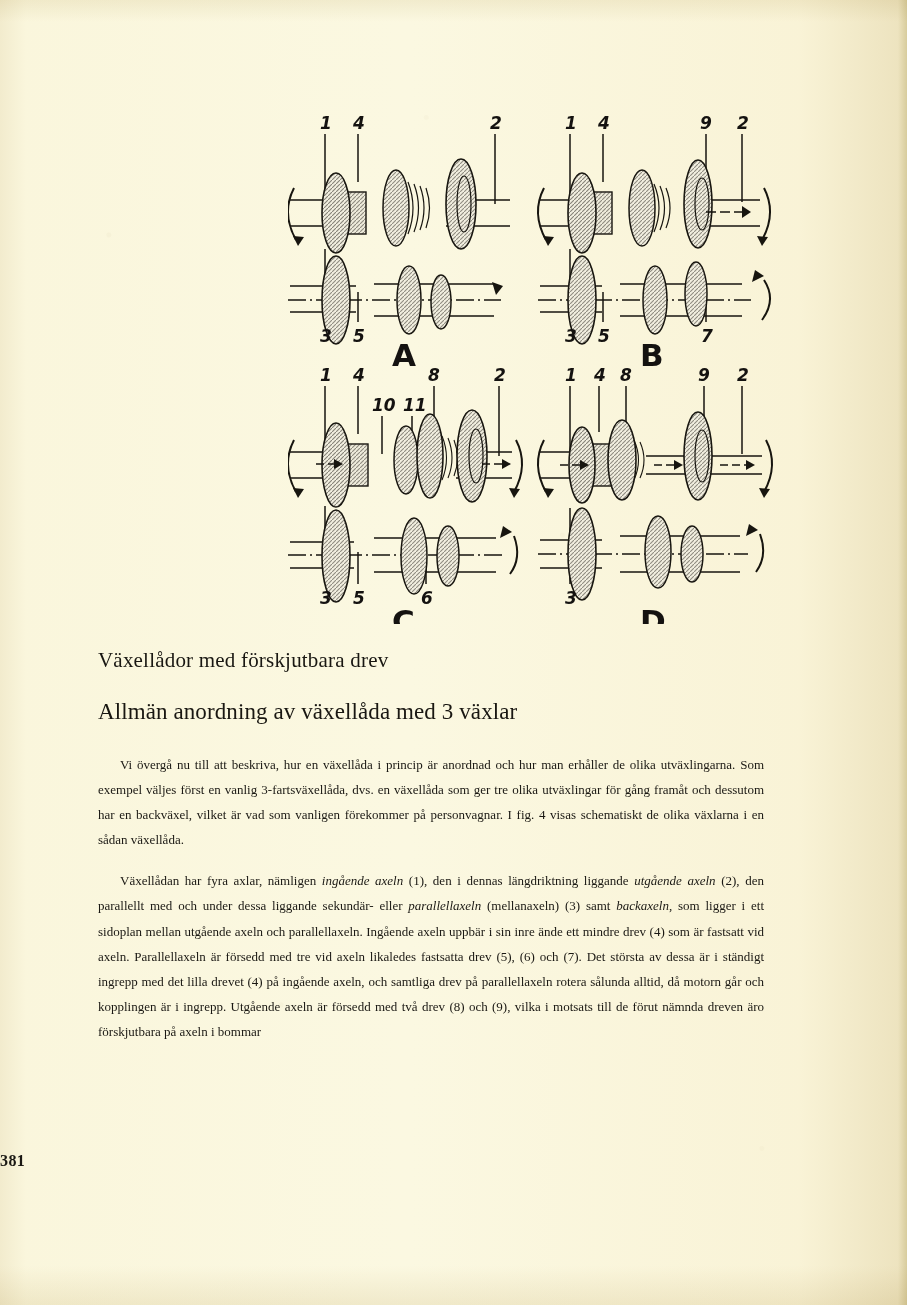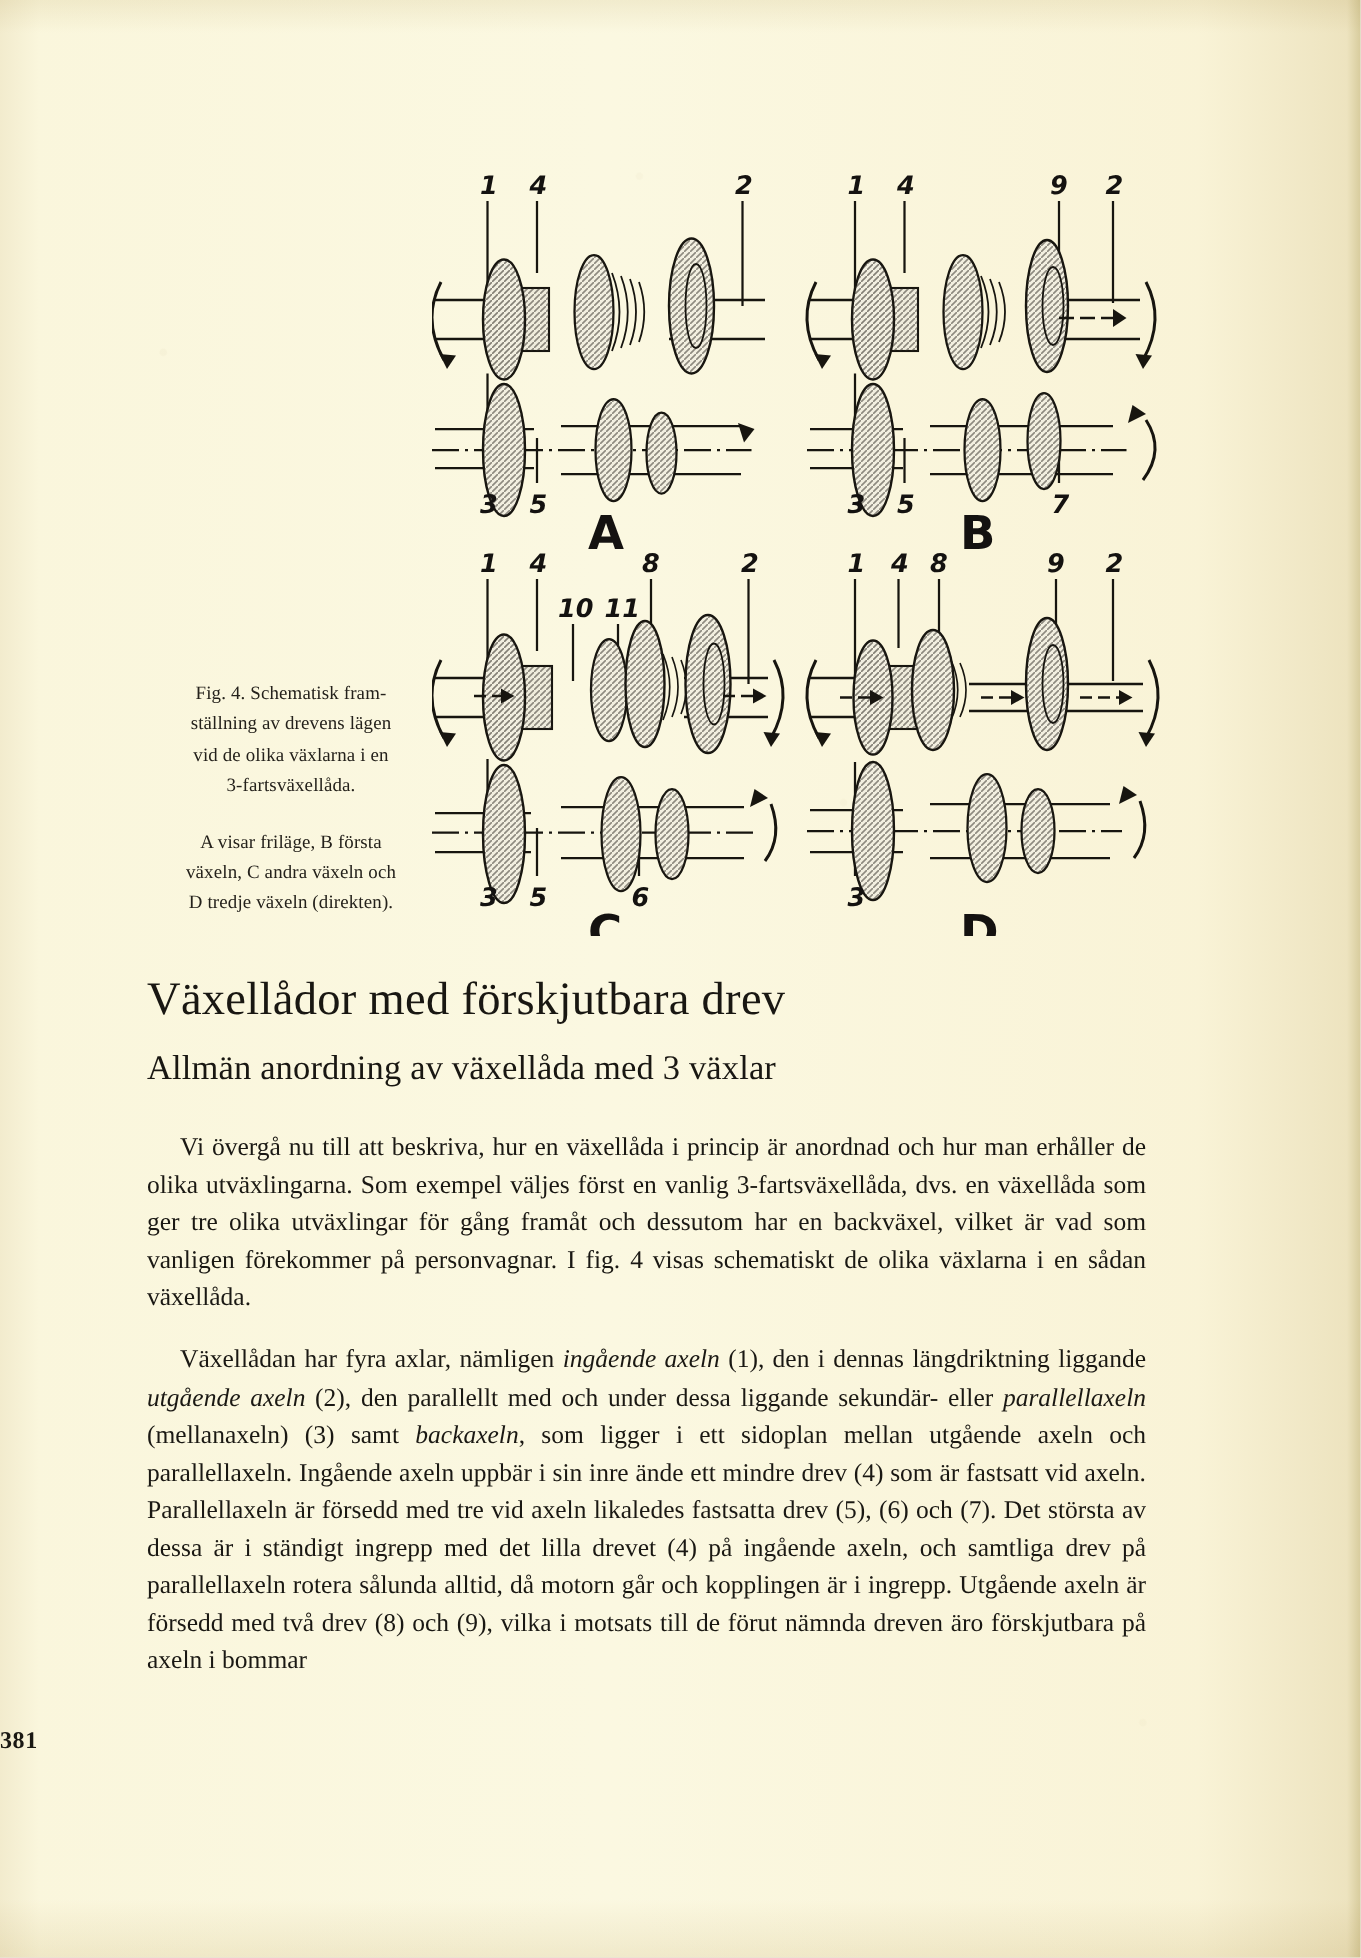--- a/index.html
+++ b/index.html
@@ -60,21 +60,21 @@
   .caption p { margin: 0; }
   .caption .cap-gap { height: 17px; }
 
   
   h1.title {
     position: absolute;
     left: 98px;
     top: 650px;
     margin: 0;
     font-weight: 400;
-    font-size: 31px;
+    font-size: 21px;
     line-height: 1;
     letter-spacing: .2px;
     color: #191712;
   }
   h2.subtitle {
     position: absolute;
     left: 98px;
     top: 700px;
     margin: 0;
     font-weight: 400;
@@ -83,21 +83,21 @@
     letter-spacing: .1px;
     color: #191712;
   }
 
   
   .body-text {
     position: absolute;
     left: 98px;
     top: 752px;
     width: 666px;
-    font-size: 17px;
+    font-size: 13px;
     line-height: 25.1px;
     text-align: justify;
     text-justify: inter-word;
     color: #1a1813;
   }
   .body-text p { margin: 0; text-indent: 22px; }
   .body-text p + p { margin-top: 16px; }
   .body-text i { font-style: italic; }
 
   .folio {
@@ -446,30 +446,20 @@
         <text class="lbl" x="48" y="25">4</text>
         <text class="lbl" x="74" y="25">8</text>
         <text class="lbl" x="152" y="25">9</text>
         <text class="lbl" x="191" y="25">2</text>
         <text class="lbl" x="19" y="248">3</text>
         <text class="panel-letter" x="94" y="276">D</text>
       </g>
     </svg>
   </div>
 
-  <div class="caption">
-    <p>Fig. 4.  Schematisk fram-</p>
-    <p>ställning av drevens lägen</p>
-    <p>vid de olika växlarna i en</p>
-    <p>3-fartsväxellåda.</p>
-    <div class="cap-gap"></div>
-    <p>A visar friläge,  B första</p>
-    <p>växeln, C andra växeln och</p>
-    <p>D tredje växeln (direkten).</p>
-  </div>
 
   <h1 class="title">Växellådor med förskjutbara drev</h1>
   <h2 class="subtitle">Allmän anordning av växellåda med 3 växlar</h2>
 
   <div class="body-text">
     <p>Vi övergå nu till att beskriva, hur en växellåda i princip är anordnad och hur man erhåller de olika utväxlingarna. Som exempel väljes först en vanlig 3-fartsväxellåda, dvs. en växellåda som ger tre olika utväxlingar för gång framåt och dessutom har en backväxel, vilket är vad som vanligen förekommer på personvagnar. I fig. 4 visas schematiskt de olika växlarna i en sådan växellåda.</p>
     <p><span>Växellådan har fyra axlar, nämligen </span><i>ingående axeln</i><span> (1), den i dennas längdriktning liggande </span><i>utgående axeln</i><span> (2), den parallellt med och under dessa liggande sekundär- eller </span><i>parallellaxeln</i><span> (mellanaxeln) (3) samt </span><i>backaxeln</i><span>, som ligger i ett sidoplan mellan utgående axeln och parallellaxeln. Ingående axeln uppbär i sin inre ände ett mindre drev (4) som är fastsatt vid axeln. Parallellaxeln är försedd med tre vid axeln likaledes fastsatta drev (5), (6) och (7). Det största av dessa är i ständigt ingrepp med det lilla drevet (4) på ingående axeln, och samtliga drev på parallellaxeln rotera sålunda alltid, då motorn går och kopplingen är i ingrepp. Utgående axeln är försedd med två drev (8) och (9), vilka i motsats till de förut nämnda dreven äro förskjutbara på axeln i bommar</span></p>
   </div>
 
   <div class="folio">381</div>

